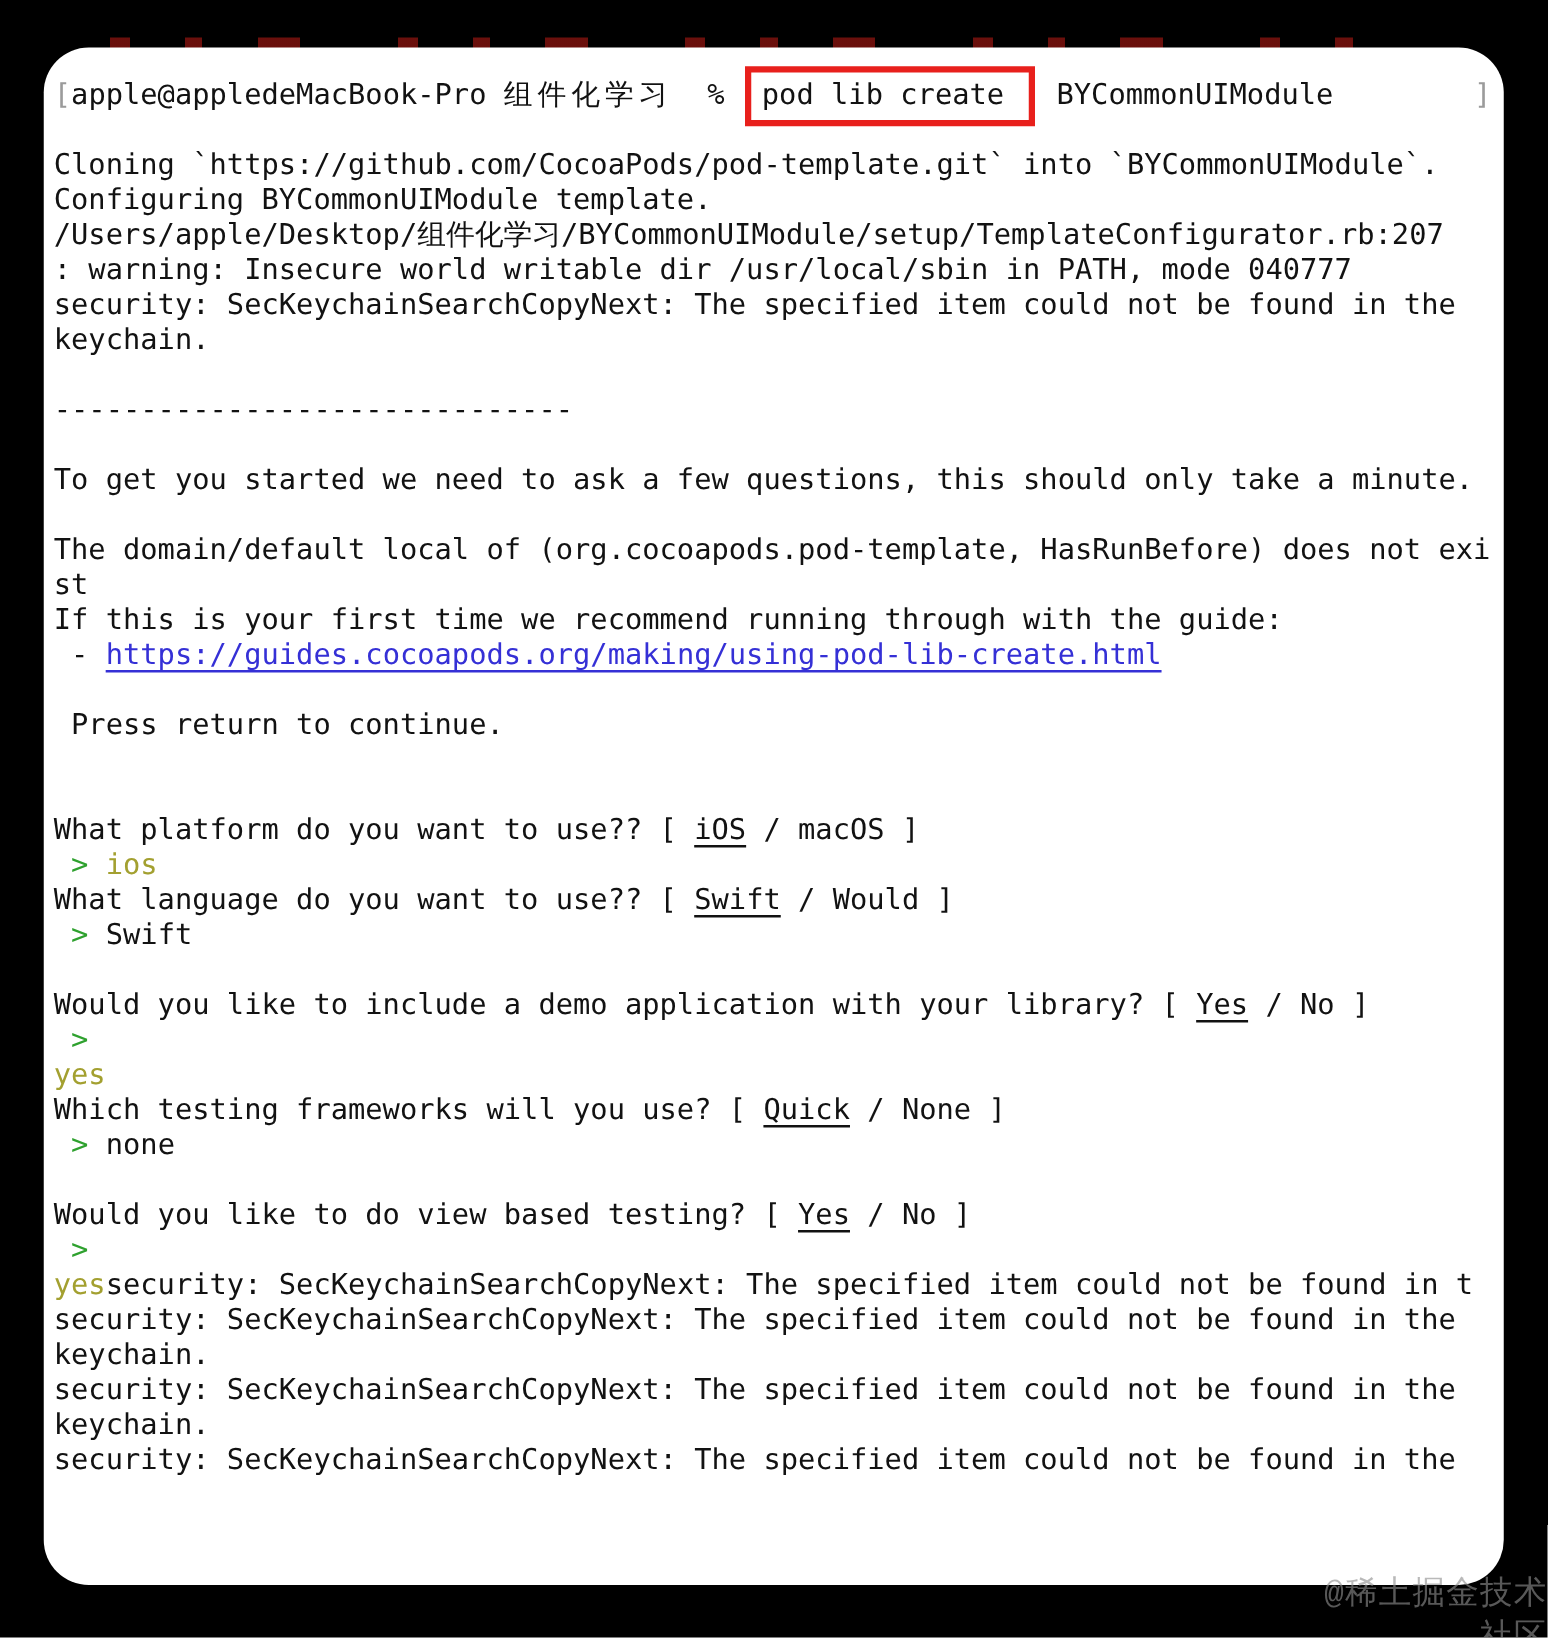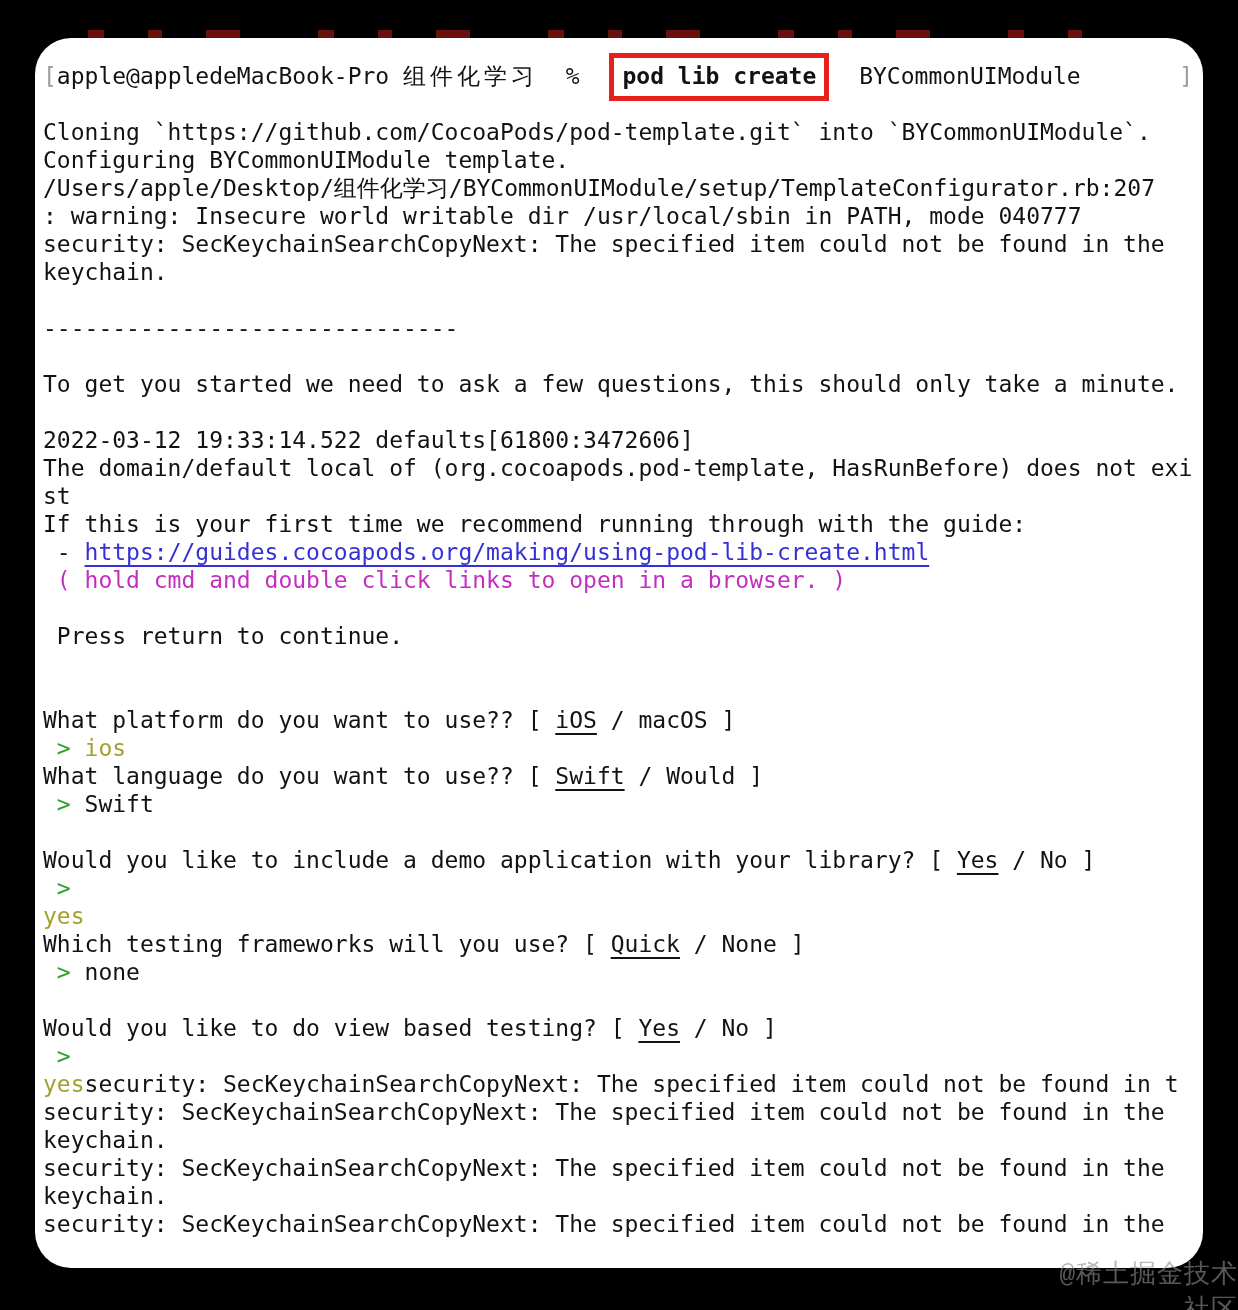--- a/index.html
+++ b/index.html
@@ -70,23 +70,22 @@
     text-underline-offset: 5px;
     margin-top: 40px;
   }
   .u {
     text-decoration: underline;
     text-decoration-thickness: 2px;
     text-underline-offset: 5px;
   }
   .boxed {
     border: 5px solid var(--hl);
-    padding: 5px 8px 7px 8px;
-    margin: 0 16px;
-    font-weight: bold;
+    padding: 5px 20px 7px 8px;
+    margin: 0 3px;
   }
   .cjk { letter-spacing: 4px; }
   .right {
     position: absolute;
     right: 4px;
     top: 0;
   }
   .watermark {
     position: absolute;
     left: 1040px;
@@ -113,26 +112,24 @@
       <div class="line"><span>Configuring BYCommonUIModule template.</span></div>
       <div class="line"><span>/Users/apple/Desktop/组件化学习/BYCommonUIModule/setup/TemplateConfigurator.rb:207</span></div>
       <div class="line"><span>: warning: Insecure world writable dir /usr/local/sbin in PATH, mode 040777</span></div>
       <div class="line"><span>security: SecKeychainSearchCopyNext: The specified item could not be found in the</span></div>
       <div class="line"><span>keychain.</span></div>
       <div class="line">&nbsp;</div>
       <div class="line"><span>------------------------------</span></div>
       <div class="line">&nbsp;</div>
       <div class="line"><span>To get you started we need to ask a few questions, this should only take a minute.</span></div>
       <div class="line">&nbsp;</div>
-      <div class="line"><span>2022-03-12 19:33:14.522 defaults[61800:3472606]</span></div>
       <div class="line"><span>The domain/default local of (org.cocoapods.pod-template, HasRunBefore) does not exi</span></div>
       <div class="line"><span>st</span></div>
       <div class="line"><span>If this is your first time we recommend running through with the guide:</span></div>
       <div class="line"><span> - </span><a class="link" href="#">https://guides.cocoapods.org/making/using-pod-lib-create.html</a></div>
-      <div class="line"><span class="magenta"> ( hold cmd and double click links to open in a browser. )</span></div>
       <div class="line">&nbsp;</div>
       <div class="line"><span> Press return to continue.</span></div>
       <div class="line">&nbsp;</div>
       <div class="line">&nbsp;</div>
       <div class="line"><span>What platform do you want to use?? [ </span><span class="u">iOS</span><span> / macOS ]</span></div>
       <div class="line"><span> </span><span class="green">&gt;</span><span> </span><span class="yellow">ios</span></div>
       <div class="line"><span>What language do you want to use?? [ </span><span class="u">Swift</span><span> / Would ]</span></div>
       <div class="line"><span> </span><span class="green">&gt;</span><span> Swift</span></div>
       <div class="line">&nbsp;</div>
       <div class="line"><span>Would you like to include a demo application with your library? [ </span><span class="u">Yes</span><span> / No ]</span></div>

